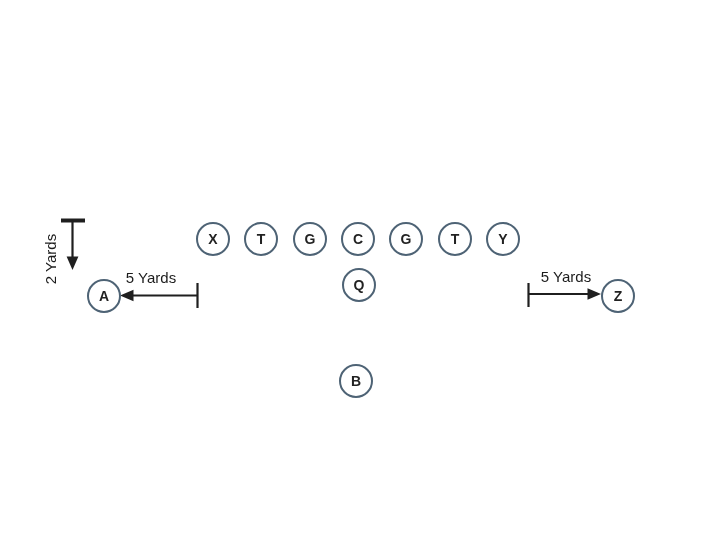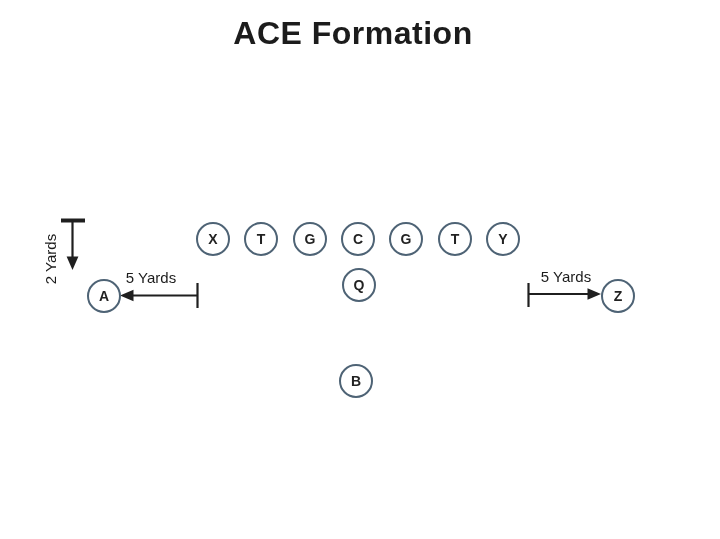--- a/index.html
+++ b/index.html
@@ -48,21 +48,20 @@
   svg.arrows{
     position:absolute;left:0;top:0;
     pointer-events:none;
   }
 </style>
 </head>
 <body>
 
 <div class="slide">
 
-  <div class="title">ACE Formation</div>
 
   <svg class="arrows" width="720" height="539" viewBox="0 0 720 539">
 
     <g stroke="#1f1f1f" fill="#1f1f1f">
       <line x1="61" y1="220.5" x2="85" y2="220.5" stroke-width="4"></line>
       <line x1="72.5" y1="220.5" x2="72.5" y2="259" stroke-width="2.2"></line>
       <polygon points="72.5,270 66.6,256.5 78.4,256.5" stroke="none"></polygon>
     </g>
 
     <g stroke="#1f1f1f" fill="#1f1f1f">

